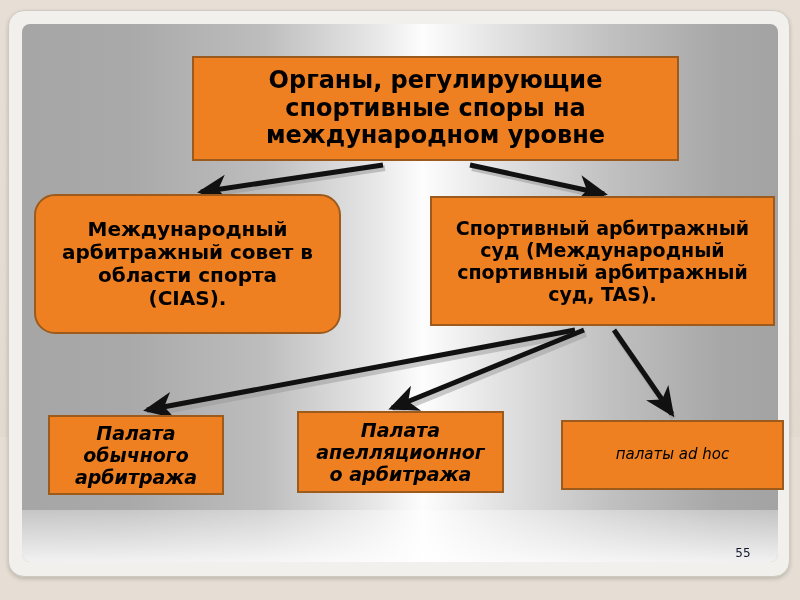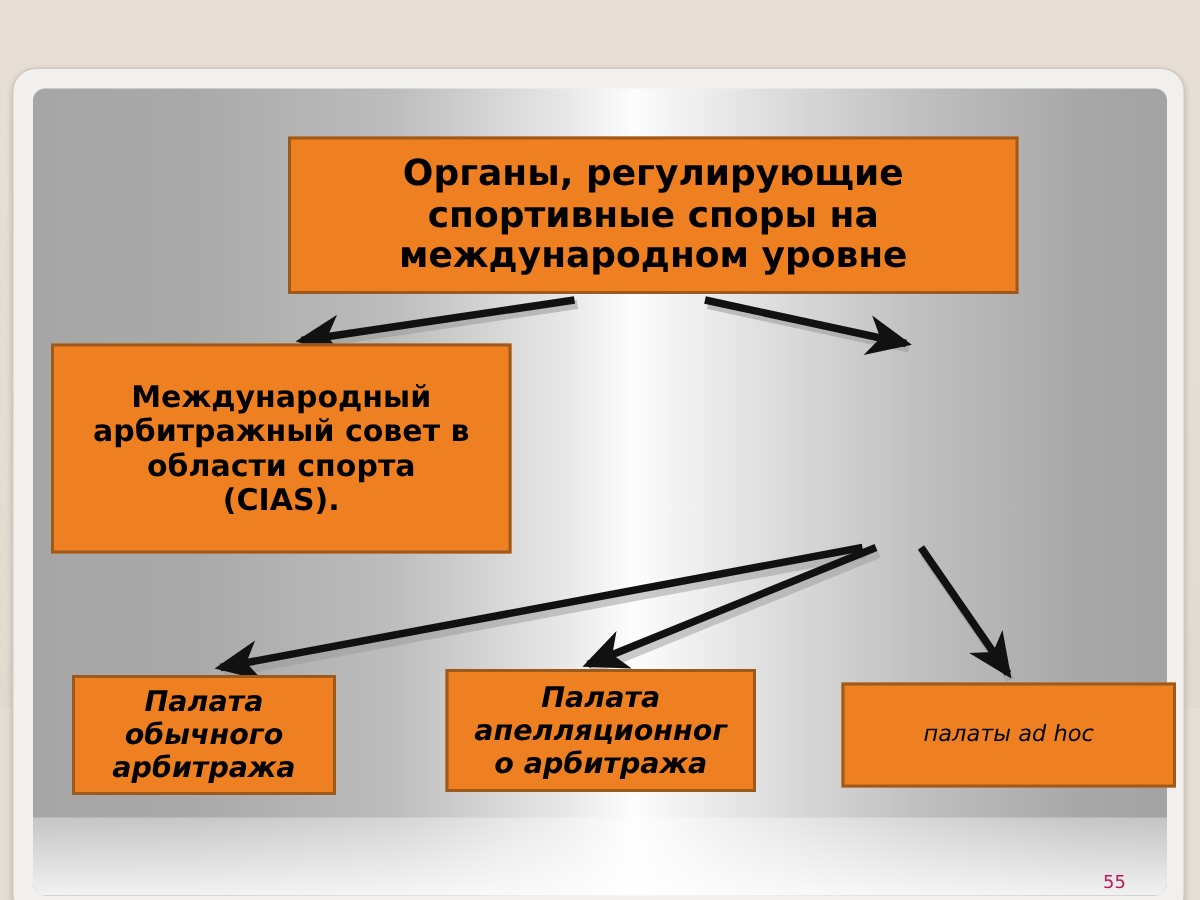--- a/index.html
+++ b/index.html
@@ -11,21 +11,20 @@
     height: 600px;
     overflow: hidden;
     background: #e6ded4;
     font-family: "DejaVu Sans", sans-serif;
   }
 
   #stage {
     position: relative;
     width: 800px;
     height: 437px;
-    margin-top: 35px;
   }
 
   
   .page-bg {
     position: absolute;
     inset: 0;
     background: linear-gradient(180deg, #e7dfd5 0%, #e5ddd3 60%, #e2dacf 100%);
   }
 
   
@@ -106,20 +105,21 @@
     font-weight: 700;
   }
 
   #node-cias {
     left: 34px;
     top: 194px;
     width: 307px;
     height: 140px;
     font-size: 20px;
     font-weight: 700;
+    border-radius: 21px;
   }
 
   #node-tas {
     left: 430px;
     top: 196px;
     width: 345px;
     height: 130px;
     font-size: 19px;
     font-weight: 700;
   }
@@ -154,21 +154,21 @@
     font-style: italic;
   }
 
   .page-number {
     position: absolute;
     left: 728px;
     top: 546px;
     width: 30px;
     text-align: center;
     font-size: 12px;
-    color: #be185d;
+    color: #0f172a;
     font-family: "DejaVu Sans", sans-serif;
   }
 </style>
 </head>
 <body>
 
 <div id="stage">
 
   <div class="page-bg"></div>
 
@@ -213,20 +213,24 @@
 
   <div class="node" id="node-title">Органы, регулирующие
 спортивные споры на
 международном уровне</div>
 
   <div class="node" id="node-cias">Международный
 арбитражный совет в
 области спорта
 (CIAS).</div>
 
+  <div class="node" id="node-tas">Спортивный арбитражный
+суд (Международный
+спортивный арбитражный
+суд, TAS).</div>
 
   <div class="node" id="node-ordinary">Палата
 обычного
 арбитража</div>
 
   <div class="node" id="node-appeals">Палата
 апелляционног
 о арбитража</div>
 
   <div class="node" id="node-adhoc">палаты ad hoc</div>

